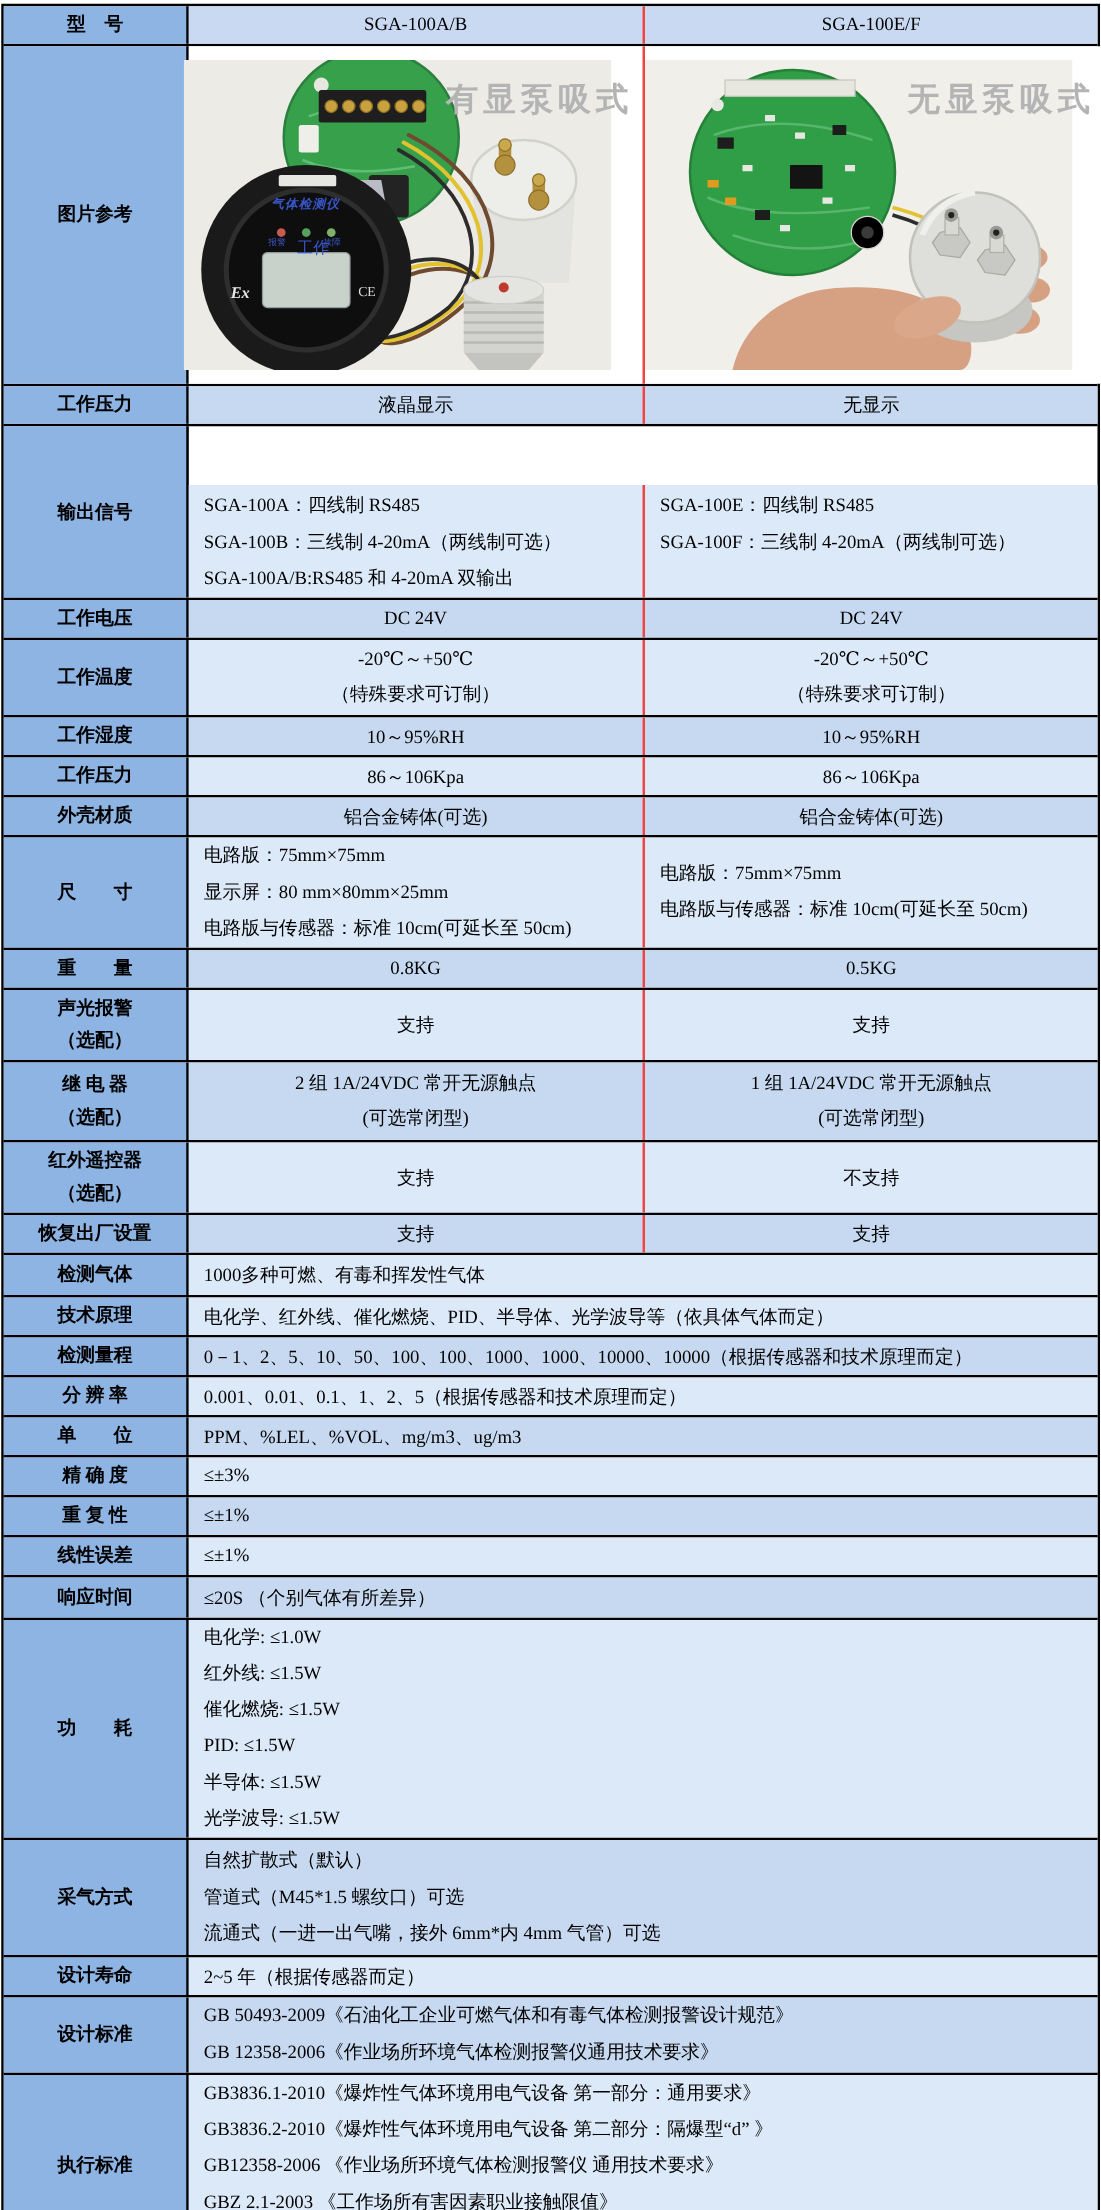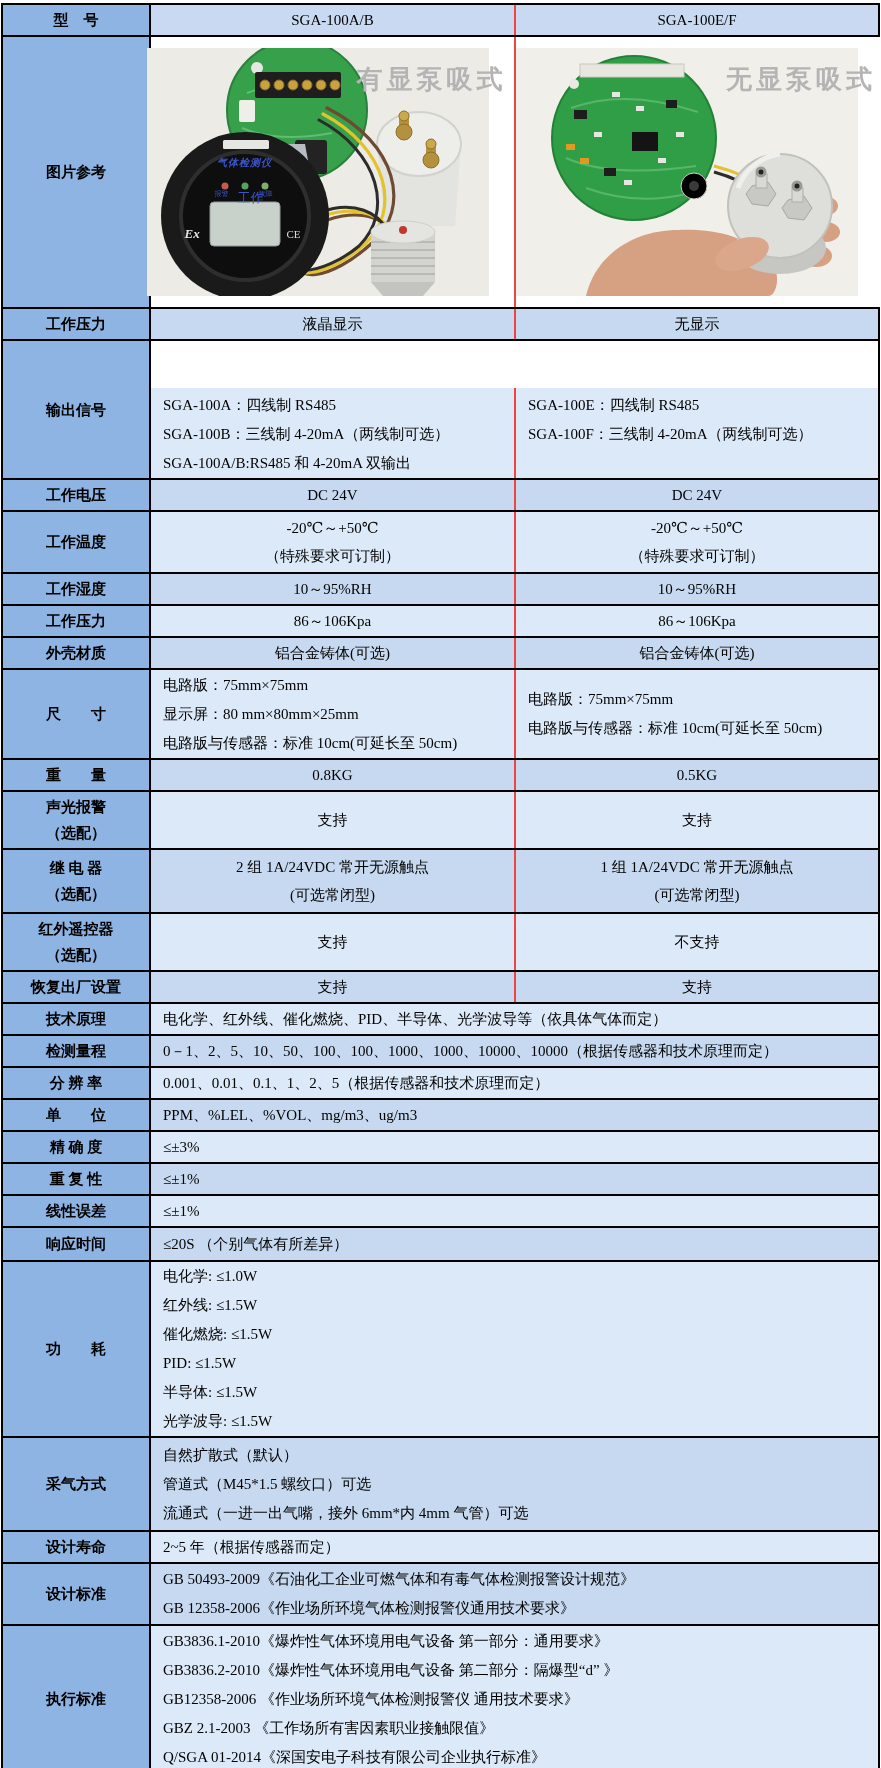--- a/index.html
+++ b/index.html
@@ -313,20 +313,26 @@
   </div>
 
   <div class="row" style="min-height:30px">
     <div class="lbl">
         <span>恢复出厂设置</span>
       </div>
     <div class="cell c shade-a">支持</div>
     <div class="cell c shade-a">支持</div>
   </div>
 
+  <div class="row full" style="min-height:32px">
+    <div class="lbl">
+        <span>检测气体</span>
+      </div>
+    <div class="cell l shade-b">1000多种可燃、有毒和挥发性气体</div>
+  </div>
 
 
   <div class="row full" style="min-height:30px">
     <div class="lbl">
         <span>技术原理</span>
       </div>
     <div class="cell l shade-b">电化学、红外线、催化燃烧、PID、半导体、光学波导等（依具体气体而定）</div>
   </div>
 
   <div class="row full" style="min-height:30px">

